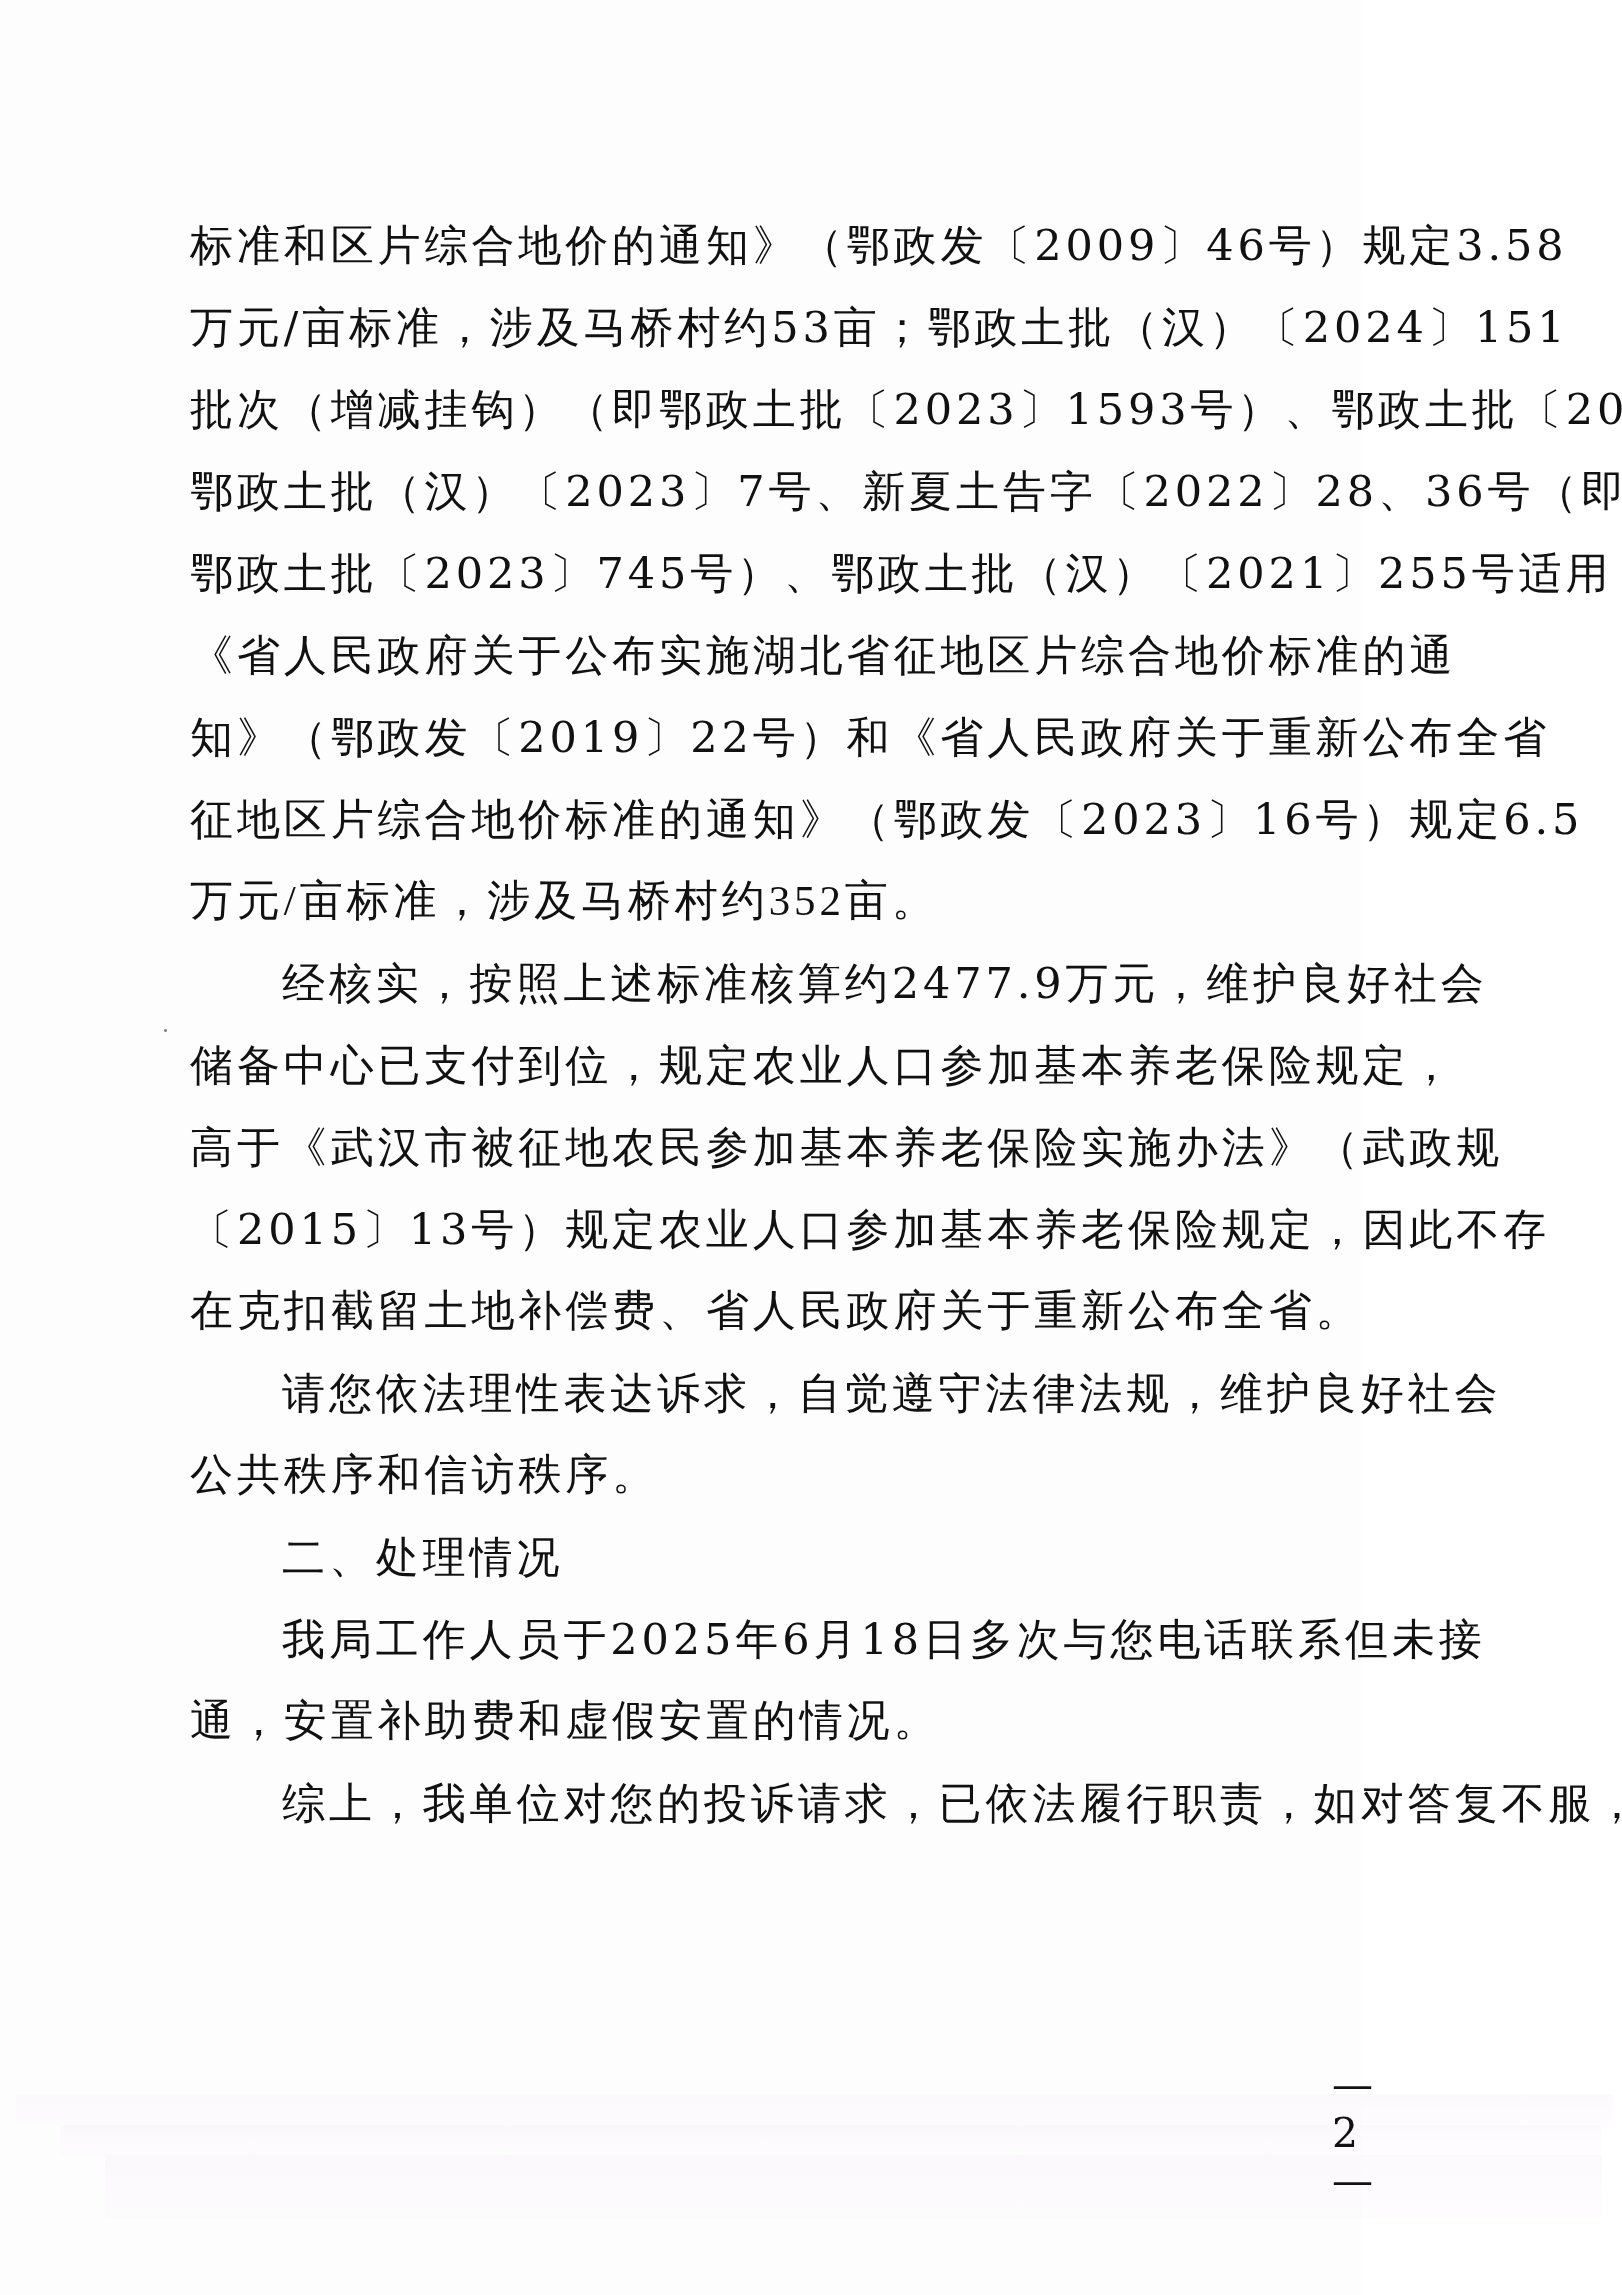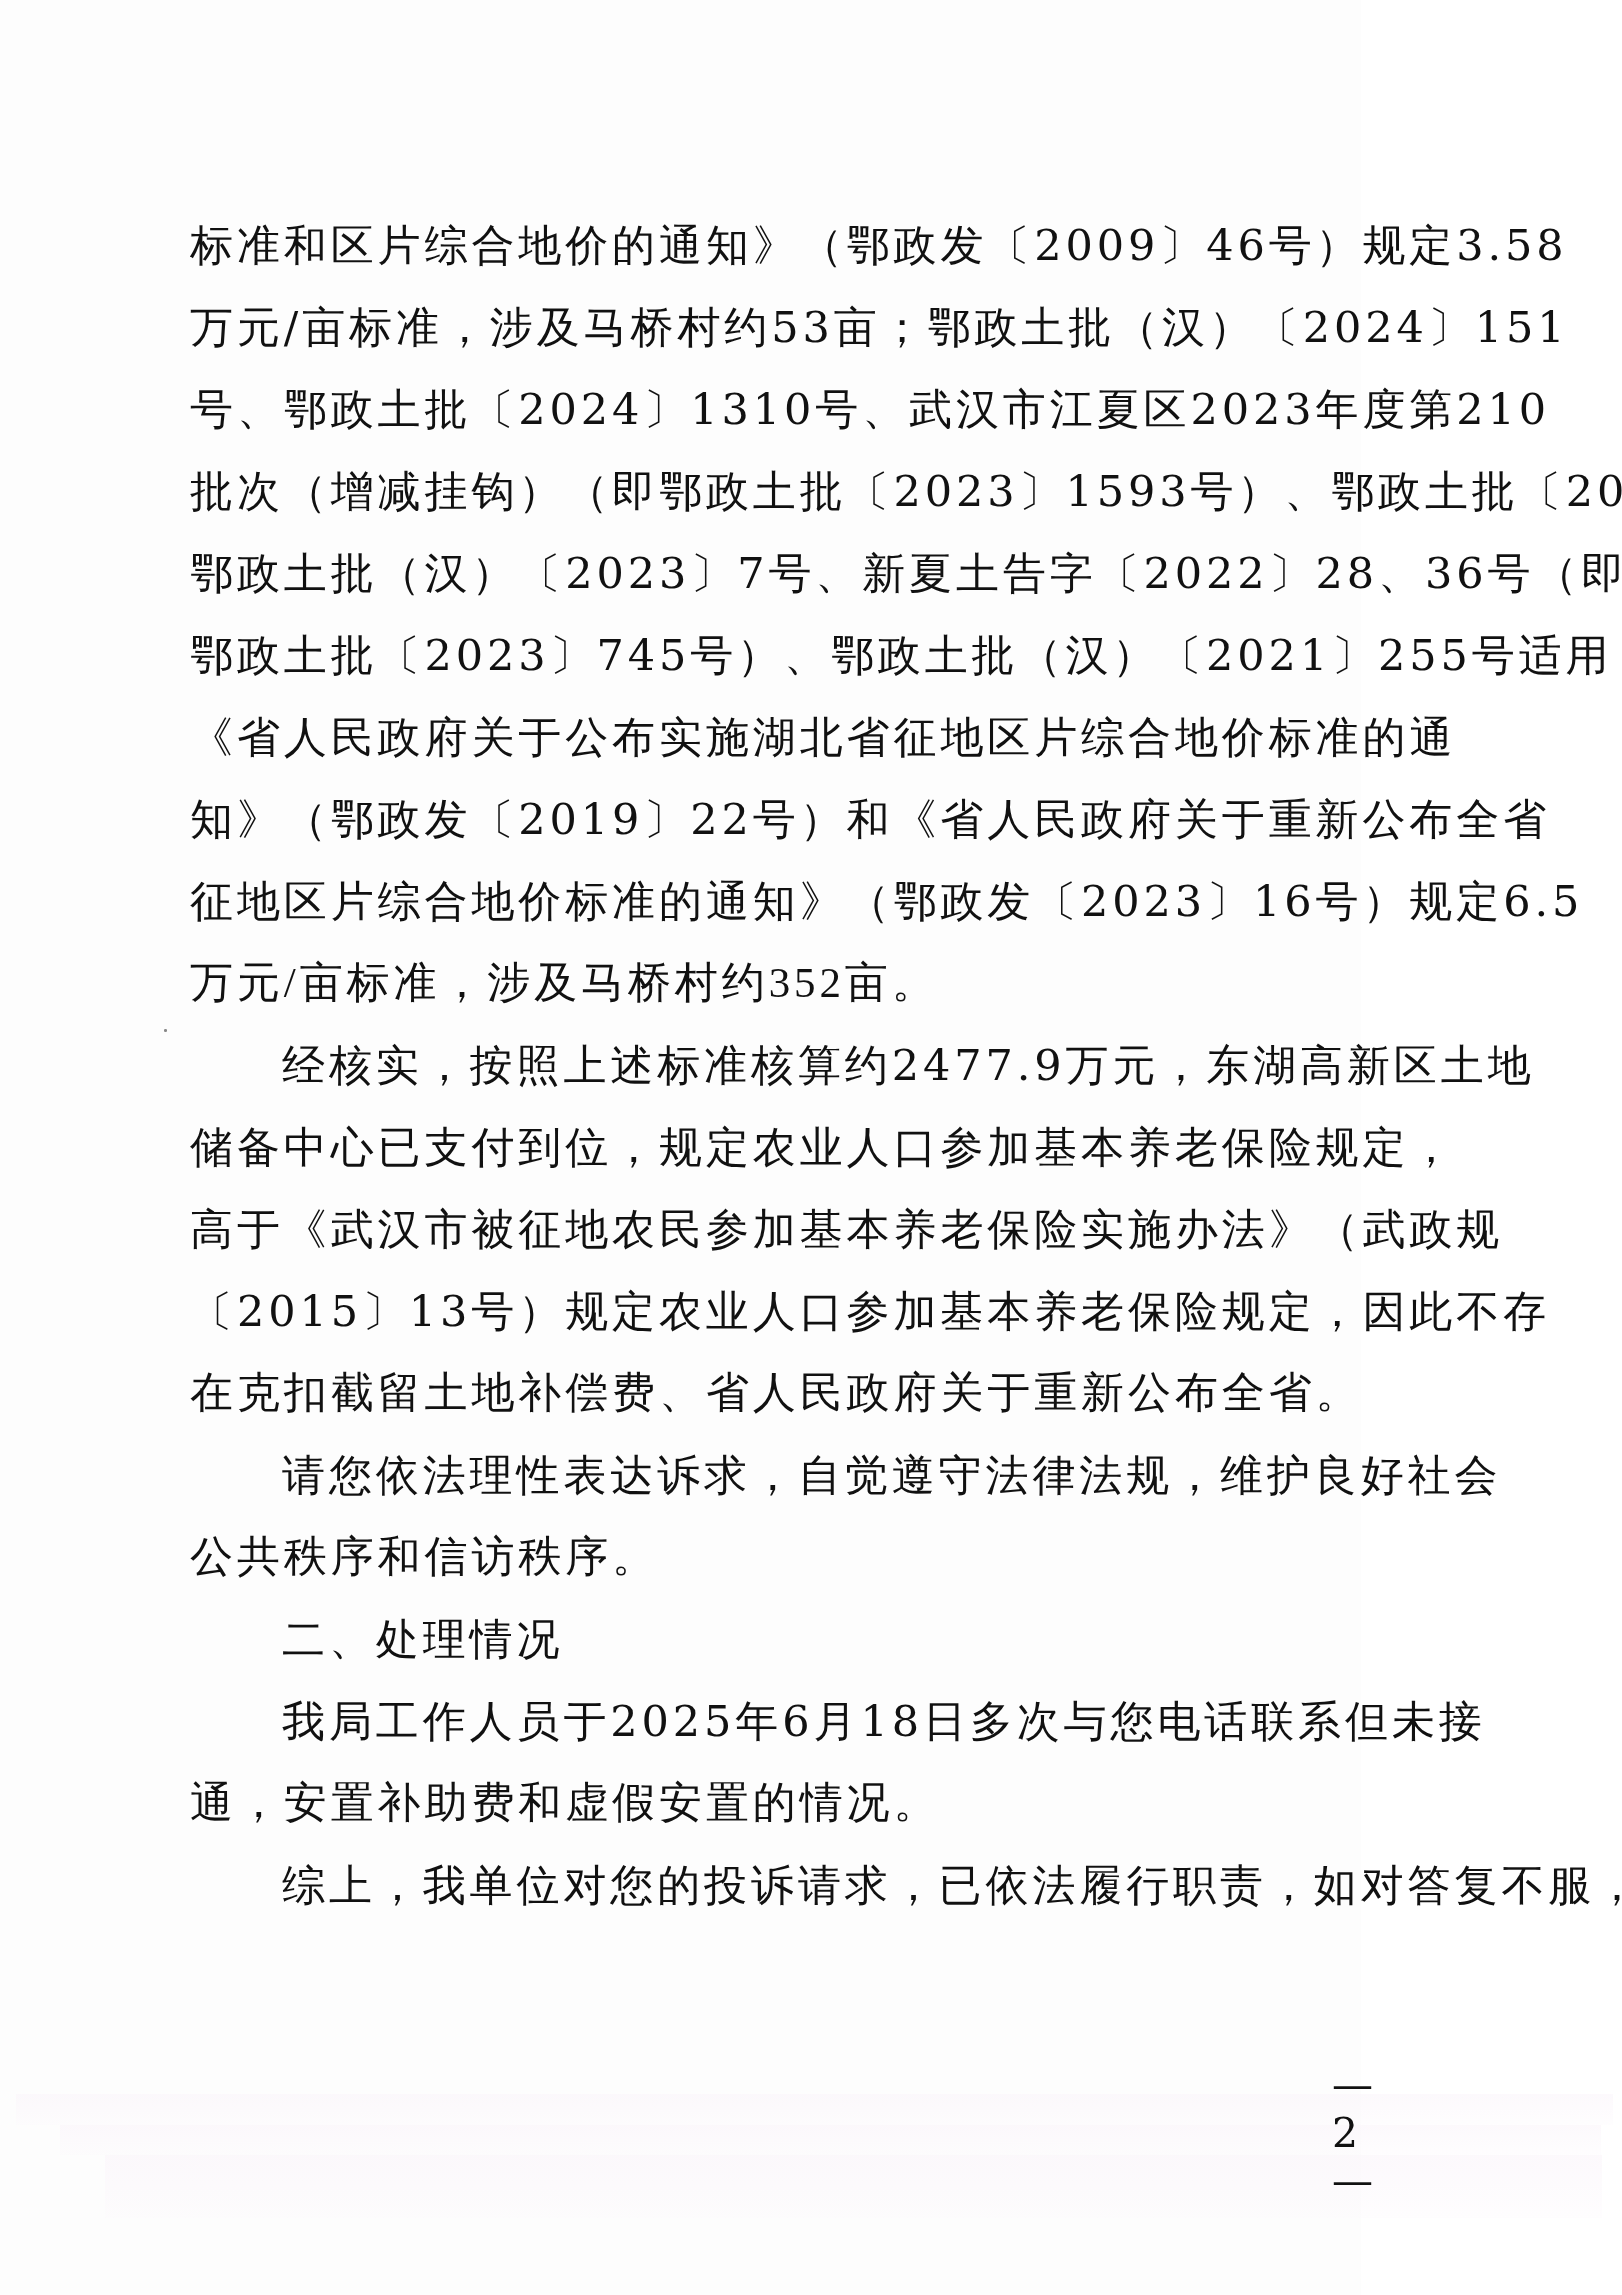--- a/index.html
+++ b/index.html
@@ -81,29 +81,28 @@
 
   <div class="scan-shade" style="left:15.7px; top:2094px; width:1597px; height:31px;"></div>
   <div class="scan-shade" style="left:60px; top:2125px; width:1541px; height:30px;"></div>
   <div class="scan-shade" style="left:105px; top:2155px; width:1497px; height:63px;"></div>
 
   <div class="stray-dot"></div>
 
   <div class="body-text">
     <div class="line">标准和区片综合地价的通知》（鄂政发〔2009〕46号）规定3.58</div>
     <div class="line">万元/亩标准，涉及马桥村约53亩；鄂政土批（汉）〔2024〕151</div>
-    <div class="line">号、鄂政土批〔2024〕1310号、武汉市江夏区2023年度第210</div>
     <div class="line">批次（增减挂钩）（即鄂政土批〔2023〕1593号）、鄂政土批〔2023〕</div>
     <div class="line">鄂政土批（汉）〔2023〕7号、新夏土告字〔2022〕28、36号（即</div>
     <div class="line">鄂政土批〔2023〕745号）、鄂政土批（汉）〔2021〕255号适用</div>
     <div class="line">《省人民政府关于公布实施湖北省征地区片综合地价标准的通</div>
     <div class="line">知》（鄂政发〔2019〕22号）和《省人民政府关于重新公布全省</div>
     <div class="line">征地区片综合地价标准的通知》（鄂政发〔2023〕16号）规定6.5</div>
     <div class="line last">万元/亩标准，涉及马桥村约352亩。</div>
-    <div class="line indent">经核实，按照上述标准核算约2477.9万元，东湖高新区土地</div>
+    <div class="line indent">经核实，按照上述标准核算约2477.9万元，维护良好社会</div>
     <div class="line">储备中心已支付到位，规定农业人口参加基本养老保险规定，</div>
     <div class="line">高于《武汉市被征地农民参加基本养老保险实施办法》（武政规</div>
     <div class="line">〔2015〕13号）规定农业人口参加基本养老保险规定，因此不存</div>
     <div class="line last">在克扣截留土地补偿费、省人民政府关于重新公布全省。</div>
     <div class="line indent">请您依法理性表达诉求，自觉遵守法律法规，维护良好社会</div>
     <div class="line last">公共秩序和信访秩序。</div>
     <div class="line indent heading">二、处理情况</div>
     <div class="line indent">我局工作人员于2025年6月18日多次与您电话联系但未接</div>
     <div class="line last">通，安置补助费和虚假安置的情况。</div>
     <div class="line indent">综上，我单位对您的投诉请求，已依法履行职责，如对答复不服，</div>

